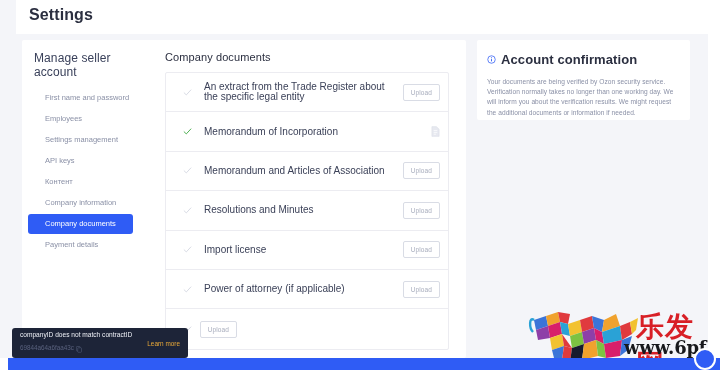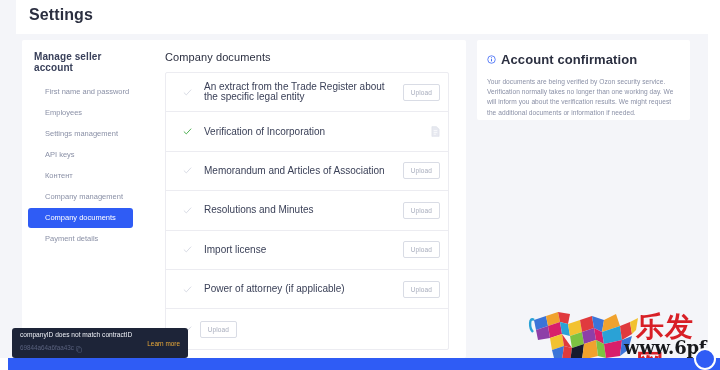--- a/index.html
+++ b/index.html
@@ -58,22 +58,22 @@
 
   
   #sidebar {
     position: absolute;
     left: 0px;
     top: 0px;
     width: 117px;
     padding-top: 11px;
   }
   #sidebar-heading {
-    font-size: 10px;
-    font-weight: 700;
+    font-size: 12px;
+    font-weight: 400;
     color: #39405a;
     padding: 0 0 9px 12px;
     letter-spacing: 0.1px;
   }
   .sidebar-item {
     font-size: 7.5px;
     color: #8a90a6;
     padding: 5px 6px 5px 17px;
     line-height: 10px;
     white-space: nowrap;
@@ -284,21 +284,21 @@
 
   <div id="content-card">
 
     <nav id="sidebar">
       <div id="sidebar-heading">Manage seller account</div>
       <div class="sidebar-item">First name and password</div>
       <div class="sidebar-item">Employees</div>
       <div class="sidebar-item">Settings management</div>
       <div class="sidebar-item">API keys</div>
       <div class="sidebar-item">Контент</div>
-      <div class="sidebar-item">Company management</div>
+      <div class="sidebar-item">Company information</div>
       <div class="sidebar-item active">Company documents</div>
       <div class="sidebar-item">Payment details</div>
     </nav>
 
     <section id="docs-col">
       <div id="docs-heading">Company documents</div>
 
       <div id="docs-list">
 
         <div class="doc-row">
@@ -312,21 +312,21 @@
             <span class="upload-btn">Upload</span>
           </span>
         </div>
 
         <div class="doc-row">
           <span class="doc-check">
             <svg width="9" height="9" viewBox="0 0 12 12">
                 <path d="M1.5 6.4 L4.4 9.2 L10.5 2.6" fill="none" stroke="#4caf50" stroke-width="1.3" stroke-linecap="round" stroke-linejoin="round"></path>
               </svg>
           </span>
-          <span class="doc-label">Verification of Incorporation</span>
+          <span class="doc-label">Memorandum of Incorporation</span>
           <span class="doc-action">
             <span>
               <svg width="9" height="11" viewBox="0 0 10 12">
                   <path d="M1 0.6 h5 L9 3.4 V11.4 H1 Z" fill="#e7e9f0" stroke="#dcdfe8" stroke-width="0.7"></path>
                   <path d="M3 5 h4 M3 7 h4 M3 9 h2.5" stroke="#ffffff" stroke-width="0.8"></path>
                 </svg>
             </span>
           </span>
         </div>
 

